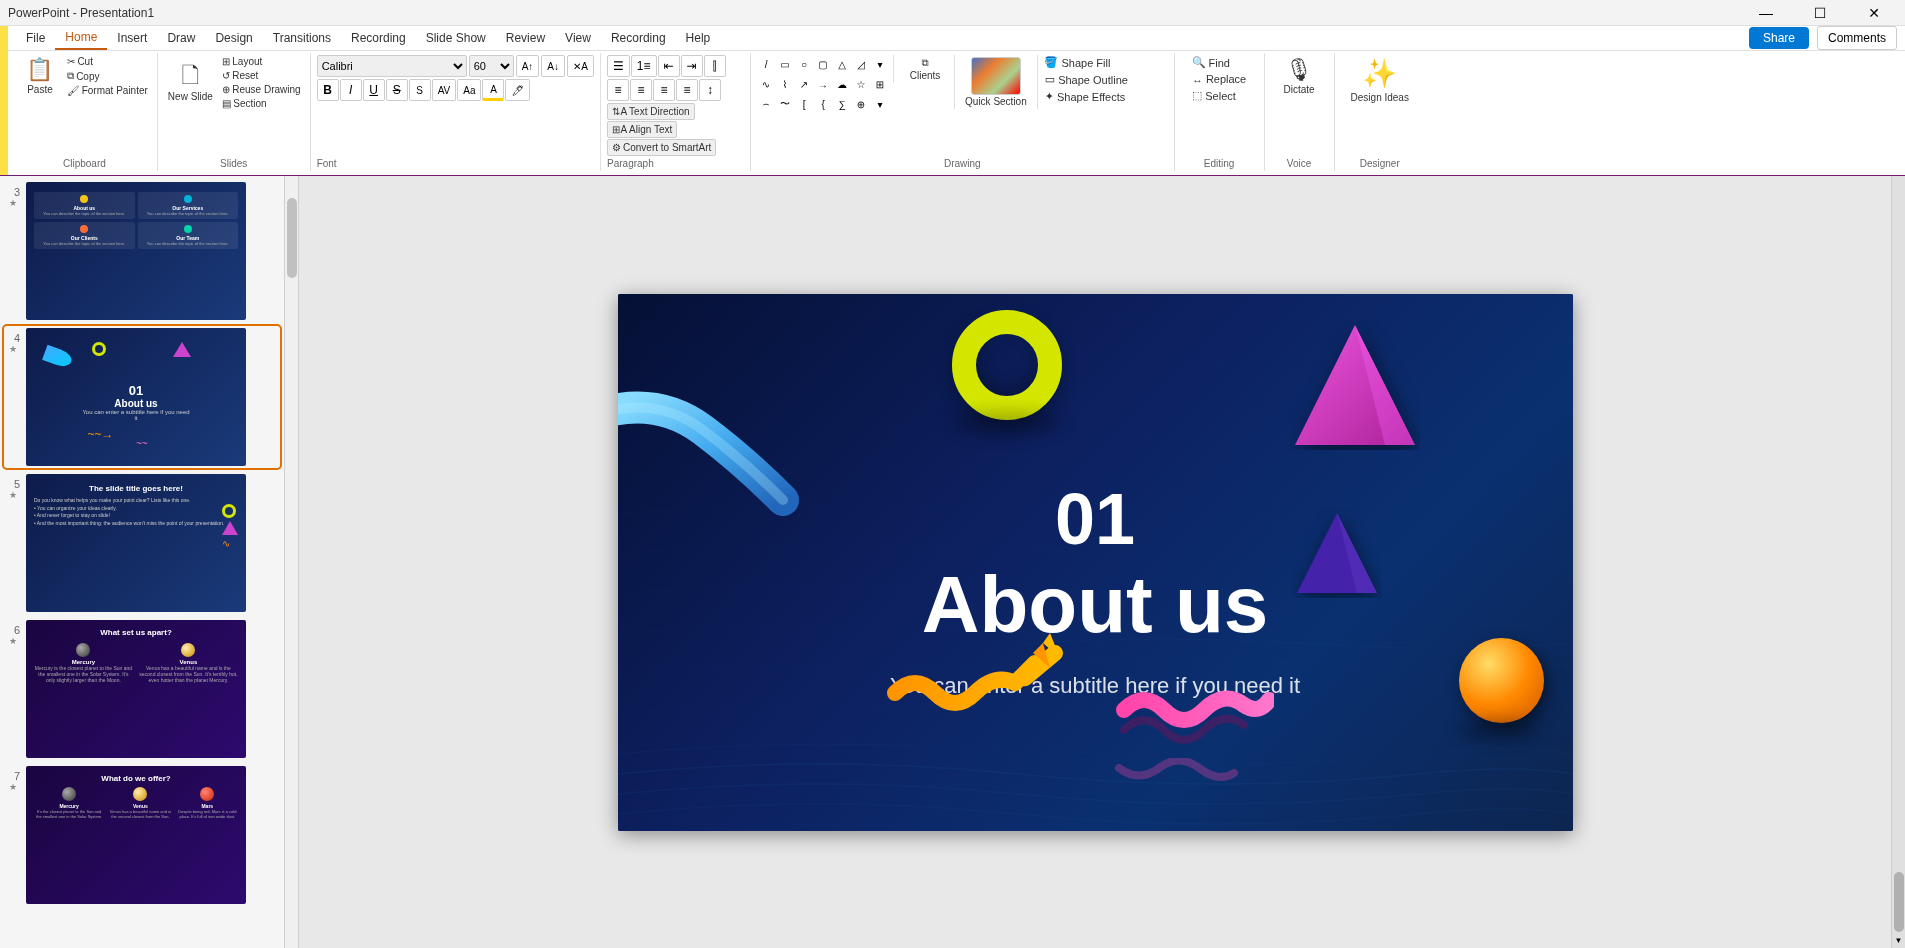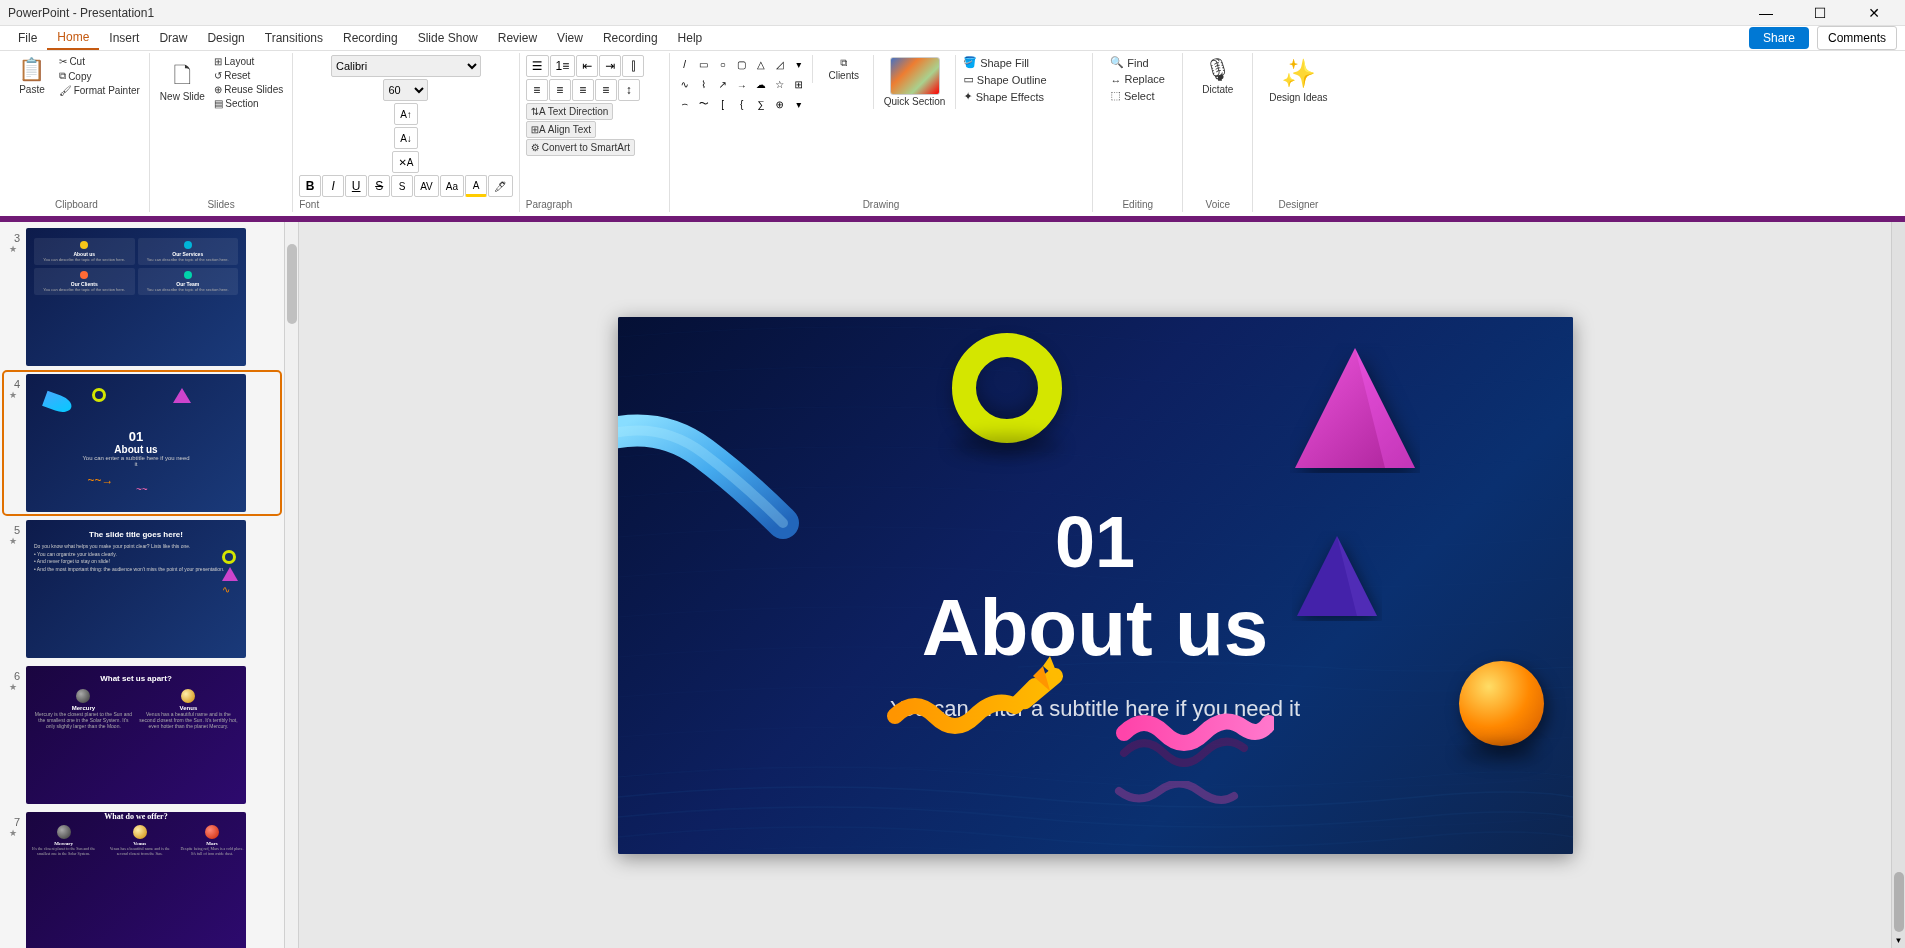--- a/index.html
+++ b/index.html
@@ -1,19 +1,19 @@
 <!DOCTYPE html>
 <html><head>
   <meta charset="utf-8">
   <style>
     * { margin: 0; padding: 0; box-sizing: border-box; }
     body { width: 1905px; height: 948px; overflow: hidden; font-family: 'Segoe UI', Arial, sans-serif; background: #f0f0f0; display: flex; flex-direction: column; }
 
     
-    .ribbon { background: #701a75; border-bottom: 6px solid #701a75; flex-shrink: 0; }
+    .ribbon { background: #fde047; border-bottom: 1px solid #701a75; flex-shrink: 0; padding-left: 8px; }
     .ribbon-tabs { display: flex; align-items: center; background: #fff; padding: 0 8px; border-bottom: 1px solid #e0e0e0; }
     .ribbon-tab { padding: 4px 10px; font-size: 12px; cursor: pointer; color: #333; }
     .ribbon-tab.active { color: #c55a11; border-bottom: 2px solid #c55a11; }
     .ribbon-share-area { margin-left: auto; display: flex; align-items: center; gap: 8px; }
     .share-btn { background: #0078d4; color: white; border: none; padding: 4px 14px; border-radius: 4px; font-size: 12px; cursor: pointer; display: flex; align-items: center; gap: 4px; }
     .comments-btn { background: none; border: 1px solid #ccc; padding: 4px 10px; border-radius: 3px; font-size: 12px; cursor: pointer; display: flex; align-items: center; gap: 4px; }
 
     .ribbon-content { display: flex; align-items: stretch; padding: 2px 4px 4px 4px; background: #fff; min-height: 90px; }
     .ribbon-group { display: flex; flex-direction: column; align-items: center; border-right: 1px solid #e0e0e0; padding: 2px 6px; min-width: 60px; }
     .ribbon-group-label { font-size: 10px; color: #666; margin-top: auto; padding-top: 2px; }
@@ -80,21 +80,21 @@
     .canvas-scrollbar { width: 14px; background: #e0e0e0; display: flex; flex-direction: column; align-items: center; justify-content: flex-end; padding: 2px; border-left: 1px solid #ccc; }
     .scrollbar-thumb { width: 10px; height: 60px; background: #b0b0b0; border-radius: 5px; }
 
     
     .mini-grid { display: grid; grid-template-columns: 1fr 1fr; gap: 3px; padding: 10px 8px 4px; }
     .mini-card { background: rgba(255,255,255,0.08); border-radius: 2px; padding: 3px; text-align: center; }
     .mini-dot { width: 8px; height: 8px; border-radius: 50%; margin: 0 auto 2px; }
     .mini-label { font-size: 5px; color: white; font-weight: bold; }
     .mini-desc { font-size: 4px; color: #aaa; }
     .thumb-slide6-content { padding: 8px; text-align: center; }
-    .thumb-slide7-content { text-align: center; font-family: Liberation Serif, serif; }
+    .thumb-slide7-content { padding: 8px; text-align: center; }
     .para-row { display: flex; align-items: center; gap: 1px; }
 
     .ribbon-top-row { display: flex; align-items: center; width: 100%; justify-content: space-between; padding: 0 8px; background: #f3f3f3; border-bottom: 1px solid #e0e0e0; height: 26px; }
     .title-bar-text { font-size: 12px; color: #333; }
     .title-bar-controls { display: flex; gap: 8px; font-size: 12px; }
     .win-btn { width: 46px; height: 26px; display: inline-flex; align-items: center; justify-content: center; cursor: pointer; font-size: 14px; }
   </style>
 </head>
 <body>
 
@@ -163,33 +163,33 @@
           <div class="ribbon-btn-small" style="flex-direction:row;gap:2px;">
             <span>⊞</span>
             <span style="font-size:10px;">Layout</span>
           </div>
           <div class="ribbon-btn-small" style="flex-direction:row;gap:2px;">
             <span>↺</span>
             <span style="font-size:10px;">Reset</span>
           </div>
           <div class="ribbon-btn-small" style="flex-direction:row;gap:2px;">
             <span>⊕</span>
-            <span style="font-size:10px;">Reuse Slides</span>
+            <span style="font-size:10px;">Reuse Drawing</span>
           </div>
           <div class="ribbon-btn-small" style="flex-direction:row;gap:2px;">
             <span>▤</span>
             <span style="font-size:10px;">Section</span>
           </div>
         </div>
       </div>
       <div class="ribbon-group-label">Slides</div>
     </div>
 
     <div class="ribbon-group" style="min-width:220px;align-items:flex-start;">
-      <div class="font-row" style="margin-bottom:2px;flex-direction:column;">
+      <div class="font-row" style="margin-bottom:2px;">
         <select class="font-selector">
           <option>Calibri</option>
         </select>
         <select class="font-size-selector">
           <option>60</option>
         </select>
         <button class="font-btn" style="font-size:10px;">A↑</button>
         <button class="font-btn" style="font-size:10px;">A↓</button>
         <button class="font-btn" style="font-size:10px;">✕A</button>
       </div>

